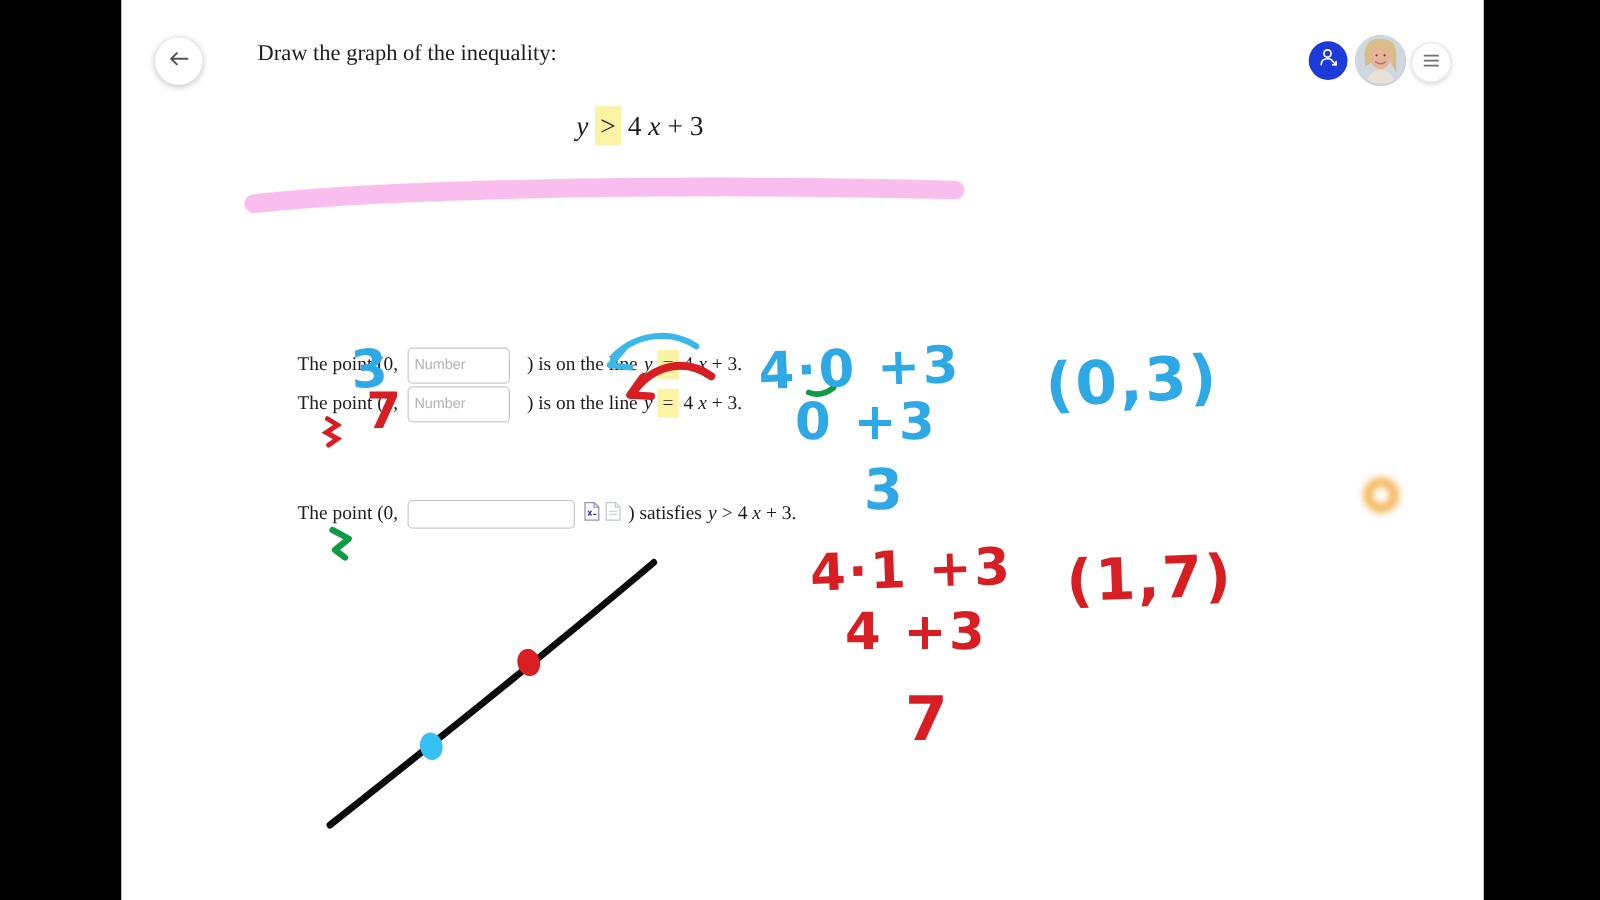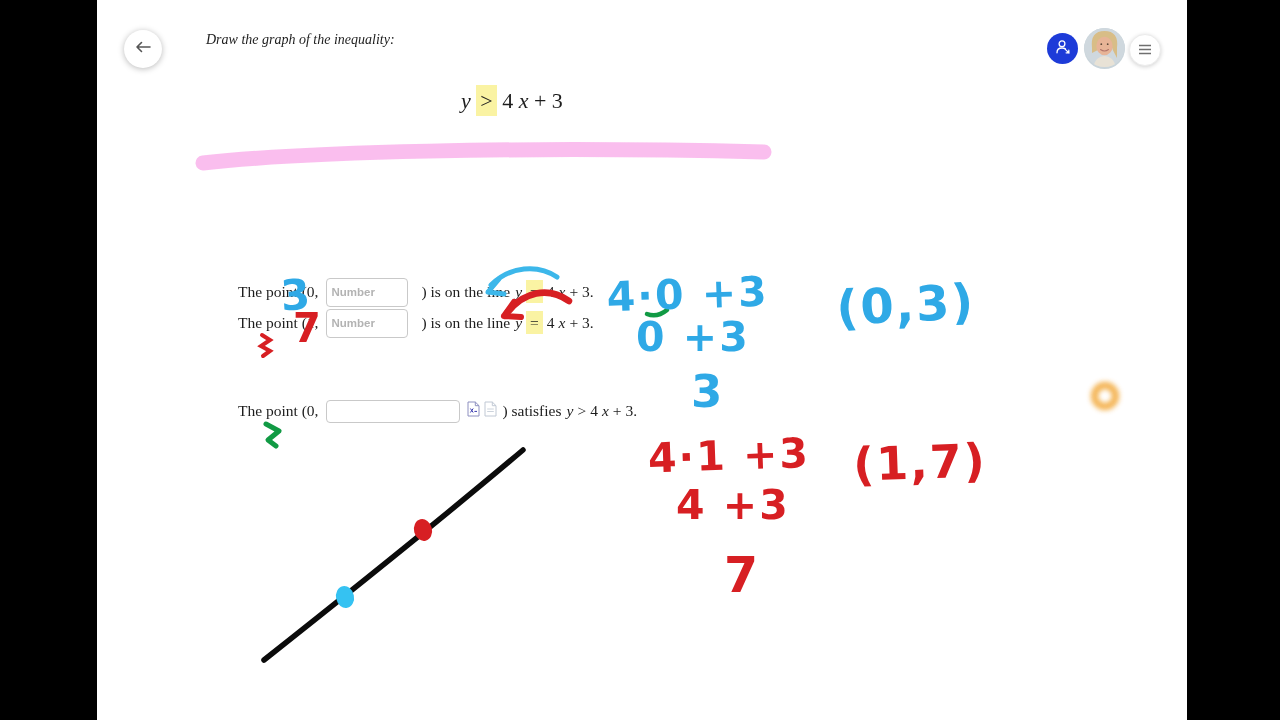--- a/index.html
+++ b/index.html
@@ -8,36 +8,36 @@
   .content{position:absolute;left:97px;top:0;width:1090px;height:720px;background:#ffffff;}
 
   
   .circle-btn{position:absolute;border-radius:50%;display:flex;align-items:center;justify-content:center;cursor:pointer;}
   .back-btn{left:27px;top:30px;width:38px;height:38px;background:#fff;box-shadow:0 1px 6px rgba(0,0,0,.28);}
   .user-btn{left:950px;top:33px;width:31px;height:31px;background:#1d3bd8;}
   .avatar-btn{left:987px;top:28px;width:41px;height:41px;overflow:hidden;background:#c9d4da;}
   .menu-btn{left:1032px;top:34px;width:30px;height:30px;background:#fff;border:1px solid #ececec;box-shadow:0 1px 4px rgba(0,0,0,.18);}
 
   
-  .prompt{position:absolute;left:109px;top:32px;font-size:14px;font-style:italic;}
+  .prompt{position:absolute;left:109px;top:32px;font-size:18px;}
   .equation{position:absolute;left:364px;top:88px;font-size:22px;white-space:nowrap;}
   .equation .var{font-style:italic;}
   .note{position:absolute;left:109px;top:147px;width:598px;font-size:15.5px;line-height:22.8px;text-align:justify;}
   .heading{position:absolute;left:109px;font-size:15.5px;white-space:nowrap;}
   .heading b{font-weight:bold;}
   .heading .var{font-style:italic;}
   .h-parta{top:253px;}
   .h-partb{top:373px;}
 
   .row{position:absolute;left:109px;height:26px;display:flex;align-items:center;font-size:15.5px;white-space:nowrap;margin-left:32px;}
   .row-1{top:279px;}
   .row-2{top:310px;}
   .row-3{top:398px;}
   .num-input{width:70px;height:19px;margin:0 14px 0 7px;border:1px solid #c9c9c9;border-radius:4px;
-             font-family:"Liberation Sans",sans-serif;font-size:11.5px;padding:4px 5px;color:#333;font-weight:bold;}
+             font-family:"Liberation Sans",sans-serif;font-size:11.5px;padding:4px 5px;color:#333;}
   .num-input::placeholder{color:#b3b3b3;}
   .wide-input{width:122px;height:21px;margin:0 5px 0 7px;border:1px solid #c9c9c9;border-radius:4px;
               font-family:"Liberation Sans",sans-serif;font-size:12px;padding:0 5px;}
   .math{margin-left:5px;}
   .math .var{font-style:italic;}
   .math > *{margin-right:4px;}
   mark.hl{background:#FAF3A3;padding:3px 4px;color:inherit;}
   .doc-icons{display:flex;gap:4px;margin:0 6px 0 2px;}
 
   

